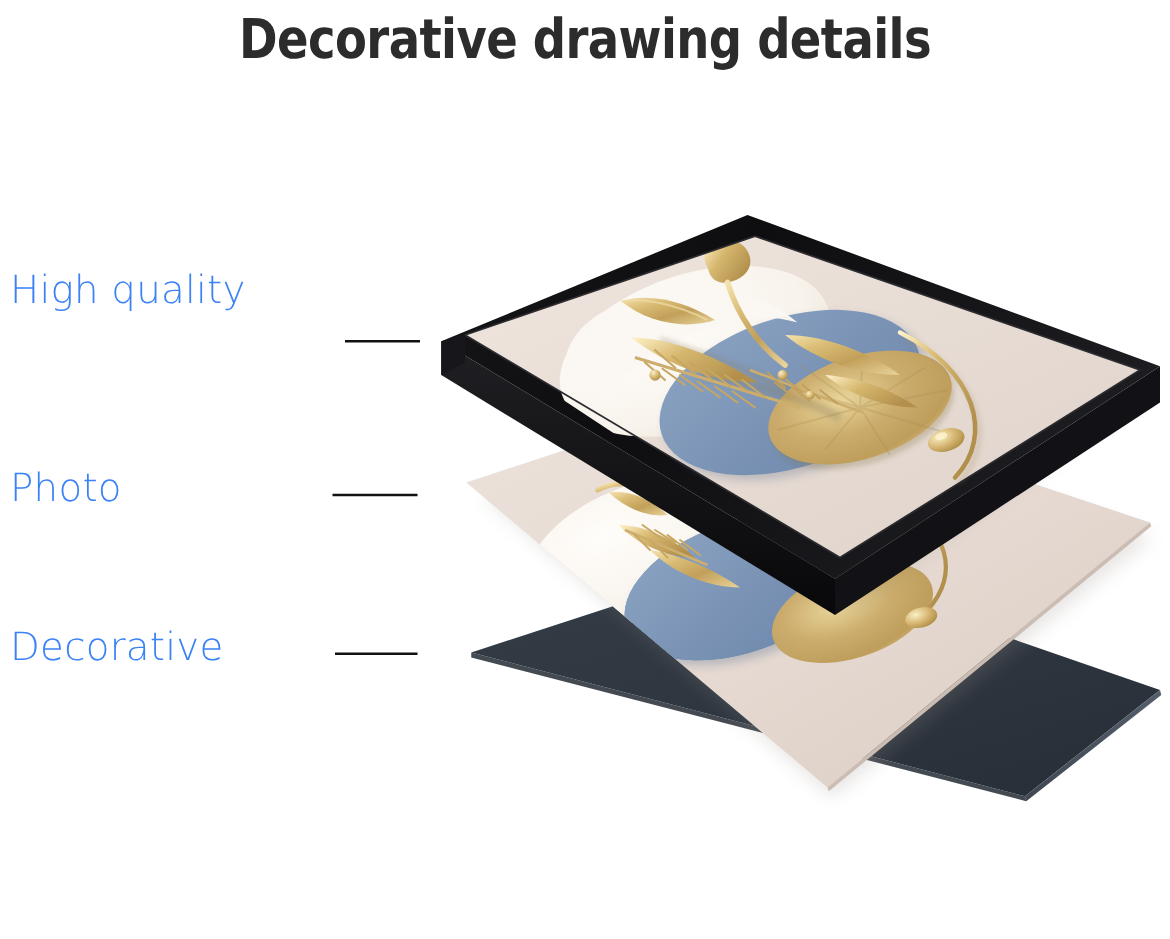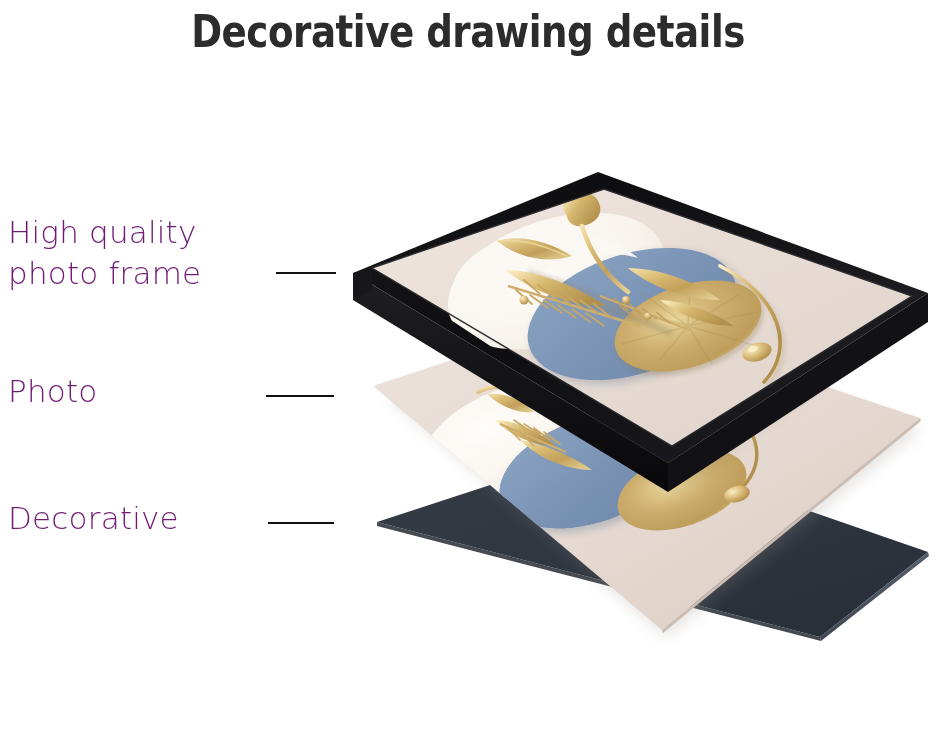--- a/index.html
+++ b/index.html
@@ -38,21 +38,21 @@
     position: absolute;
     display: flex;
     align-items: center;
     white-space: nowrap;
   }
   .callout-text {
     font-family: "DejaVu Sans", "Liberation Sans", sans-serif;
     font-weight: 300;
     font-size: 31px;
     line-height: 1.32;
-    color: #701a75;
+    color: #3b82f6;
     letter-spacing: 0.2px;
   }
   .leader {
     height: 0;
     border-top: 2.5px solid #111;
     display: block;
   }
 
   #callout-frame {
     left: 8px;
@@ -317,21 +317,20 @@
 
     <polyline points="372,268 604,189 912,296 672,446 372,268" fill="none" stroke="#2b2b30" stroke-width="1.4"></polyline>
 
     <polygon points="353,273 372,268 372,290 353,300" fill="#17171b"></polygon>
   </g>
 </svg>
 </div>
 
 <div class="callout" id="callout-frame">
   <span class="callout-text">High quality</span>
-  <span class="callout-text">photo frame</span>
   <span class="leader-wrap">
     <span class="leader"></span>
   </span>
 </div>
 
 <div class="callout" id="callout-photo">
   <span class="callout-text">Photo</span>
   <span class="leader-wrap">
     <span class="leader"></span>
   </span>

